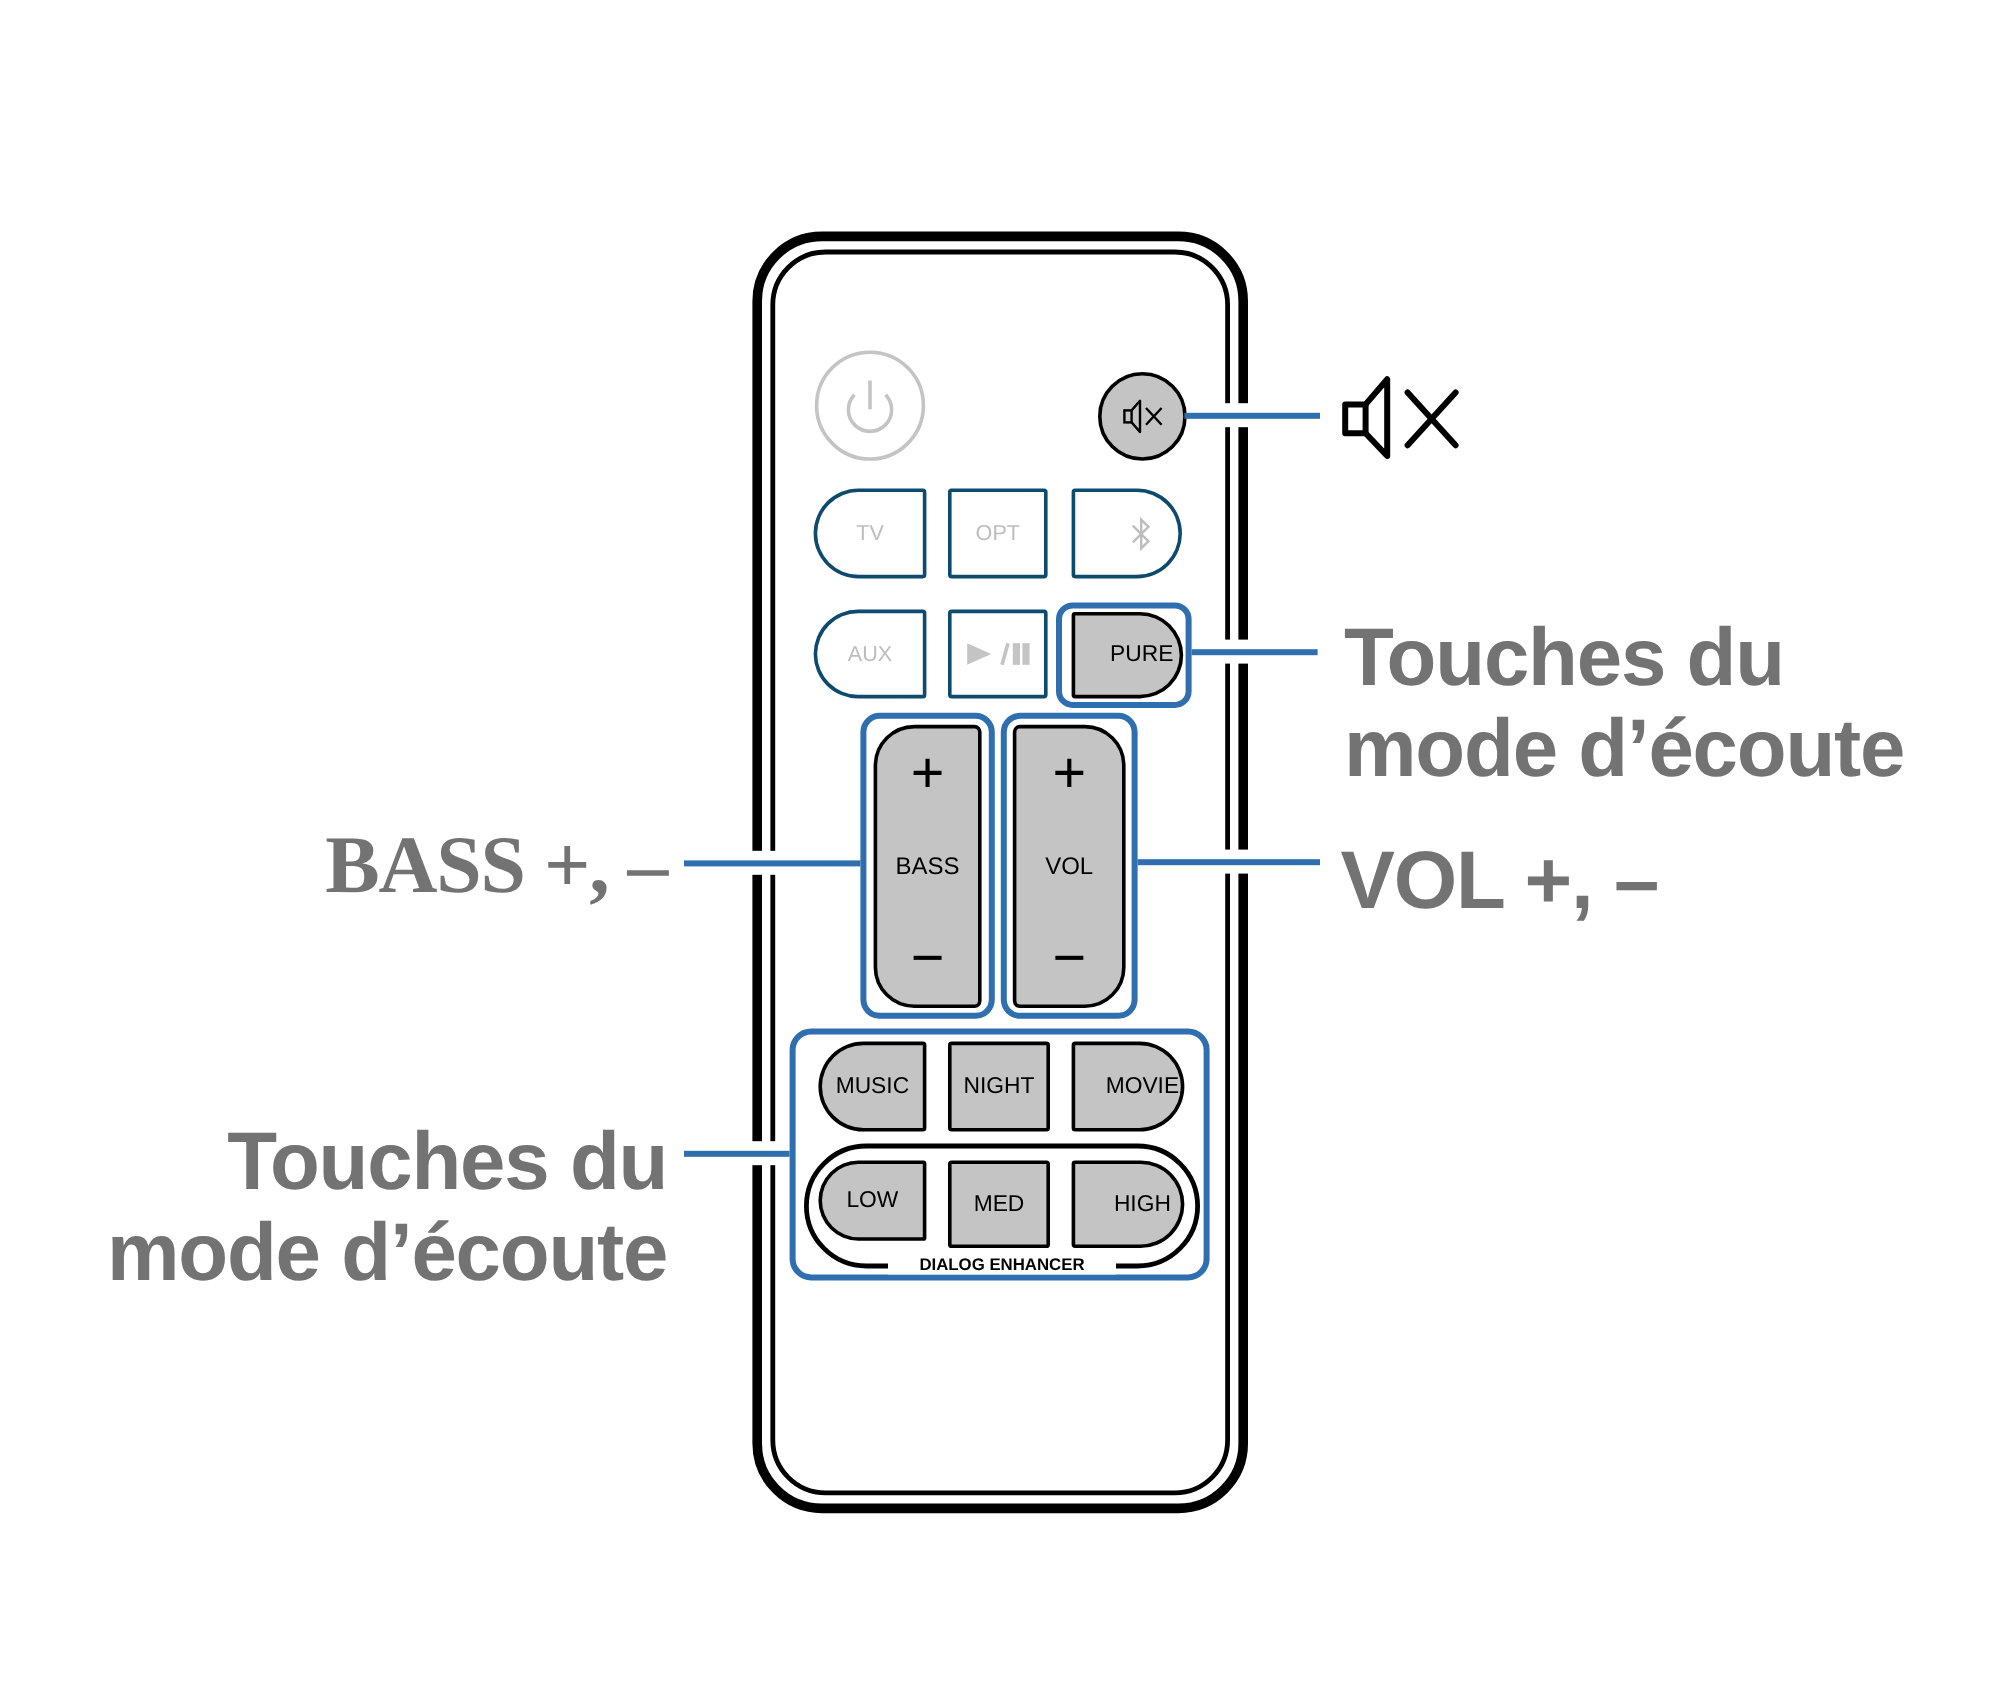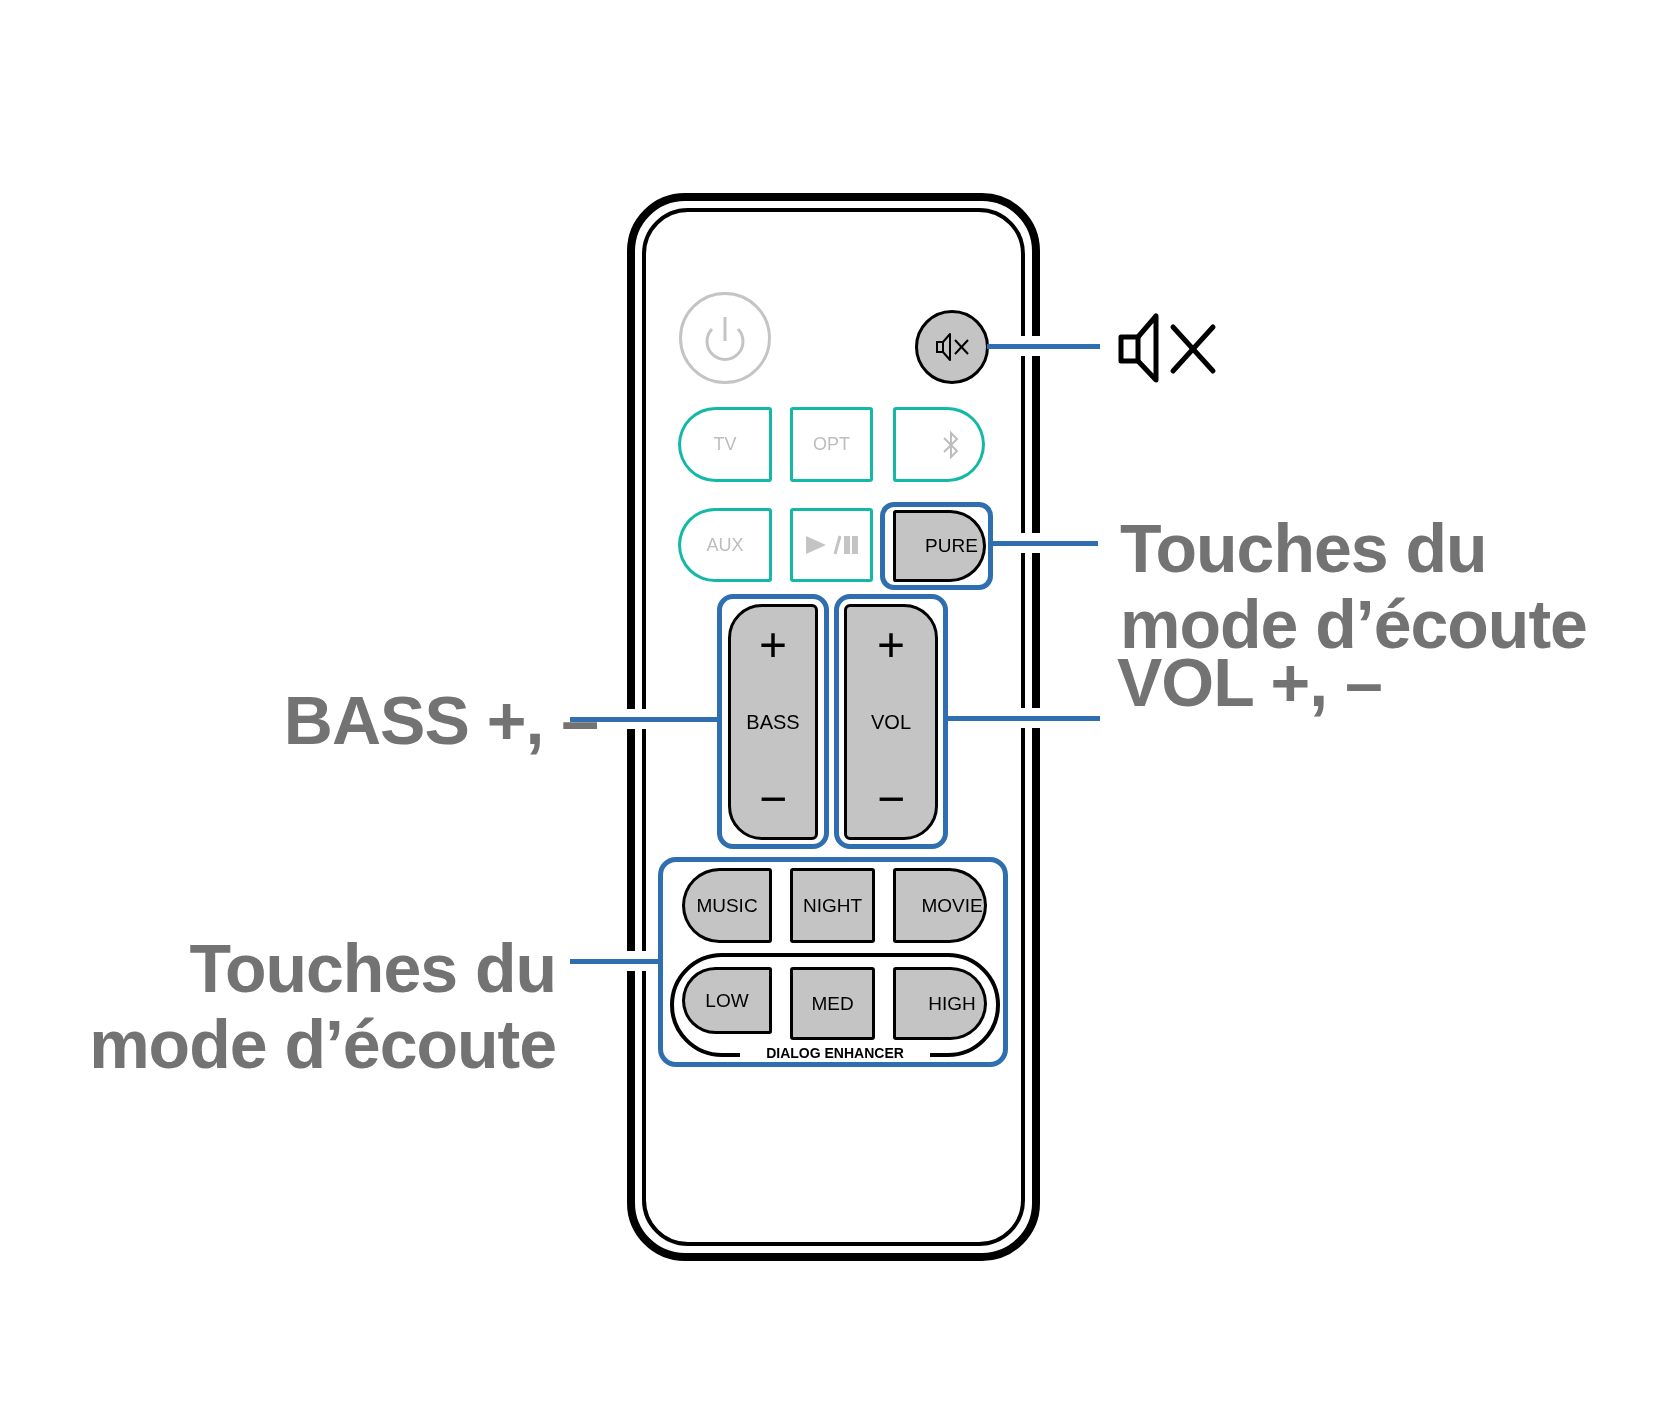--- a/index.html
+++ b/index.html
@@ -6,21 +6,21 @@
   body { width:1665px; height:1417px; position:relative; overflow:hidden;
          font-family:"Liberation Sans", sans-serif; }
   .abs { position:absolute; box-sizing:border-box; }
   .remote-outer { left:627px; top:193px; width:413px; height:1068px;
                   border:8px solid #000; border-radius:58px; background:#fff; }
   .remote-inner { left:642px; top:208px; width:383px; height:1038px;
                   border:4px solid #000; border-radius:46px; }
   .gap { background:#fff; }
   .blue-line { background:#2f6fb0; height:5px; }
   .blue-box { border:5px solid #2f6fb0; border-radius:16px; }
-  .btn-dim { border:3px solid #14b8a6; background:#fff; color:#bdbdbd;
+  .btn-dim { border:3px solid #0c4a6e; background:#fff; color:#bdbdbd;
              display:flex; align-items:center; justify-content:center;
              font-size:18px; }
   .btn-on { border:3px solid #000; background:#c4c4c4; color:#000;
             display:flex; align-items:center; justify-content:center;
             font-size:19px; }
   .pill-l { border-radius:38px 3px 3px 38px; }
   .pill-r { border-radius:3px 38px 38px 3px;padding-left:24px; }
   .sq { border-radius:3px; }
   .label { color:#737373; font-weight:bold; line-height:1; white-space:nowrap; }
   .big { font-size:68px; letter-spacing:-1px; }
@@ -133,20 +133,20 @@
   <path d="M20 24 L38 3 L38 67 L20 48" fill="none" stroke="#000" stroke-width="5" stroke-linejoin="round"></path>
   <line x1="55" y1="14" x2="95" y2="58" stroke="#000" stroke-width="5" stroke-linecap="round"></line>
   <line x1="95" y1="14" x2="55" y2="58" stroke="#000" stroke-width="5" stroke-linecap="round"></line>
 </svg>
 
 <div class="abs label big" style="left:1120px;top:510px;line-height:76px;">
   <div>Touches du</div>
   <div>mode d’écoute</div>
 </div>
 
-<div class="abs label big" style="left:1117px;top:648px;text-align:right;">VOL +, –</div>
+<div class="abs label big" style="left:1117px;top:700px;text-align:right;">VOL +, –</div>
 
-<div class="abs label big" style="right:1067px;top:686px;">BASS +, –</div>
+<div class="abs label big" style="right:1109px;top:686px;font-family:Liberation Serif, serif;">BASS +, –</div>
 
 <div class="abs label big" style="right:1109px;top:930px;text-align:right;line-height:76px;">
   <div>Touches du</div>
   <div>mode d’écoute</div>
 </div>
 
 </body></html>

